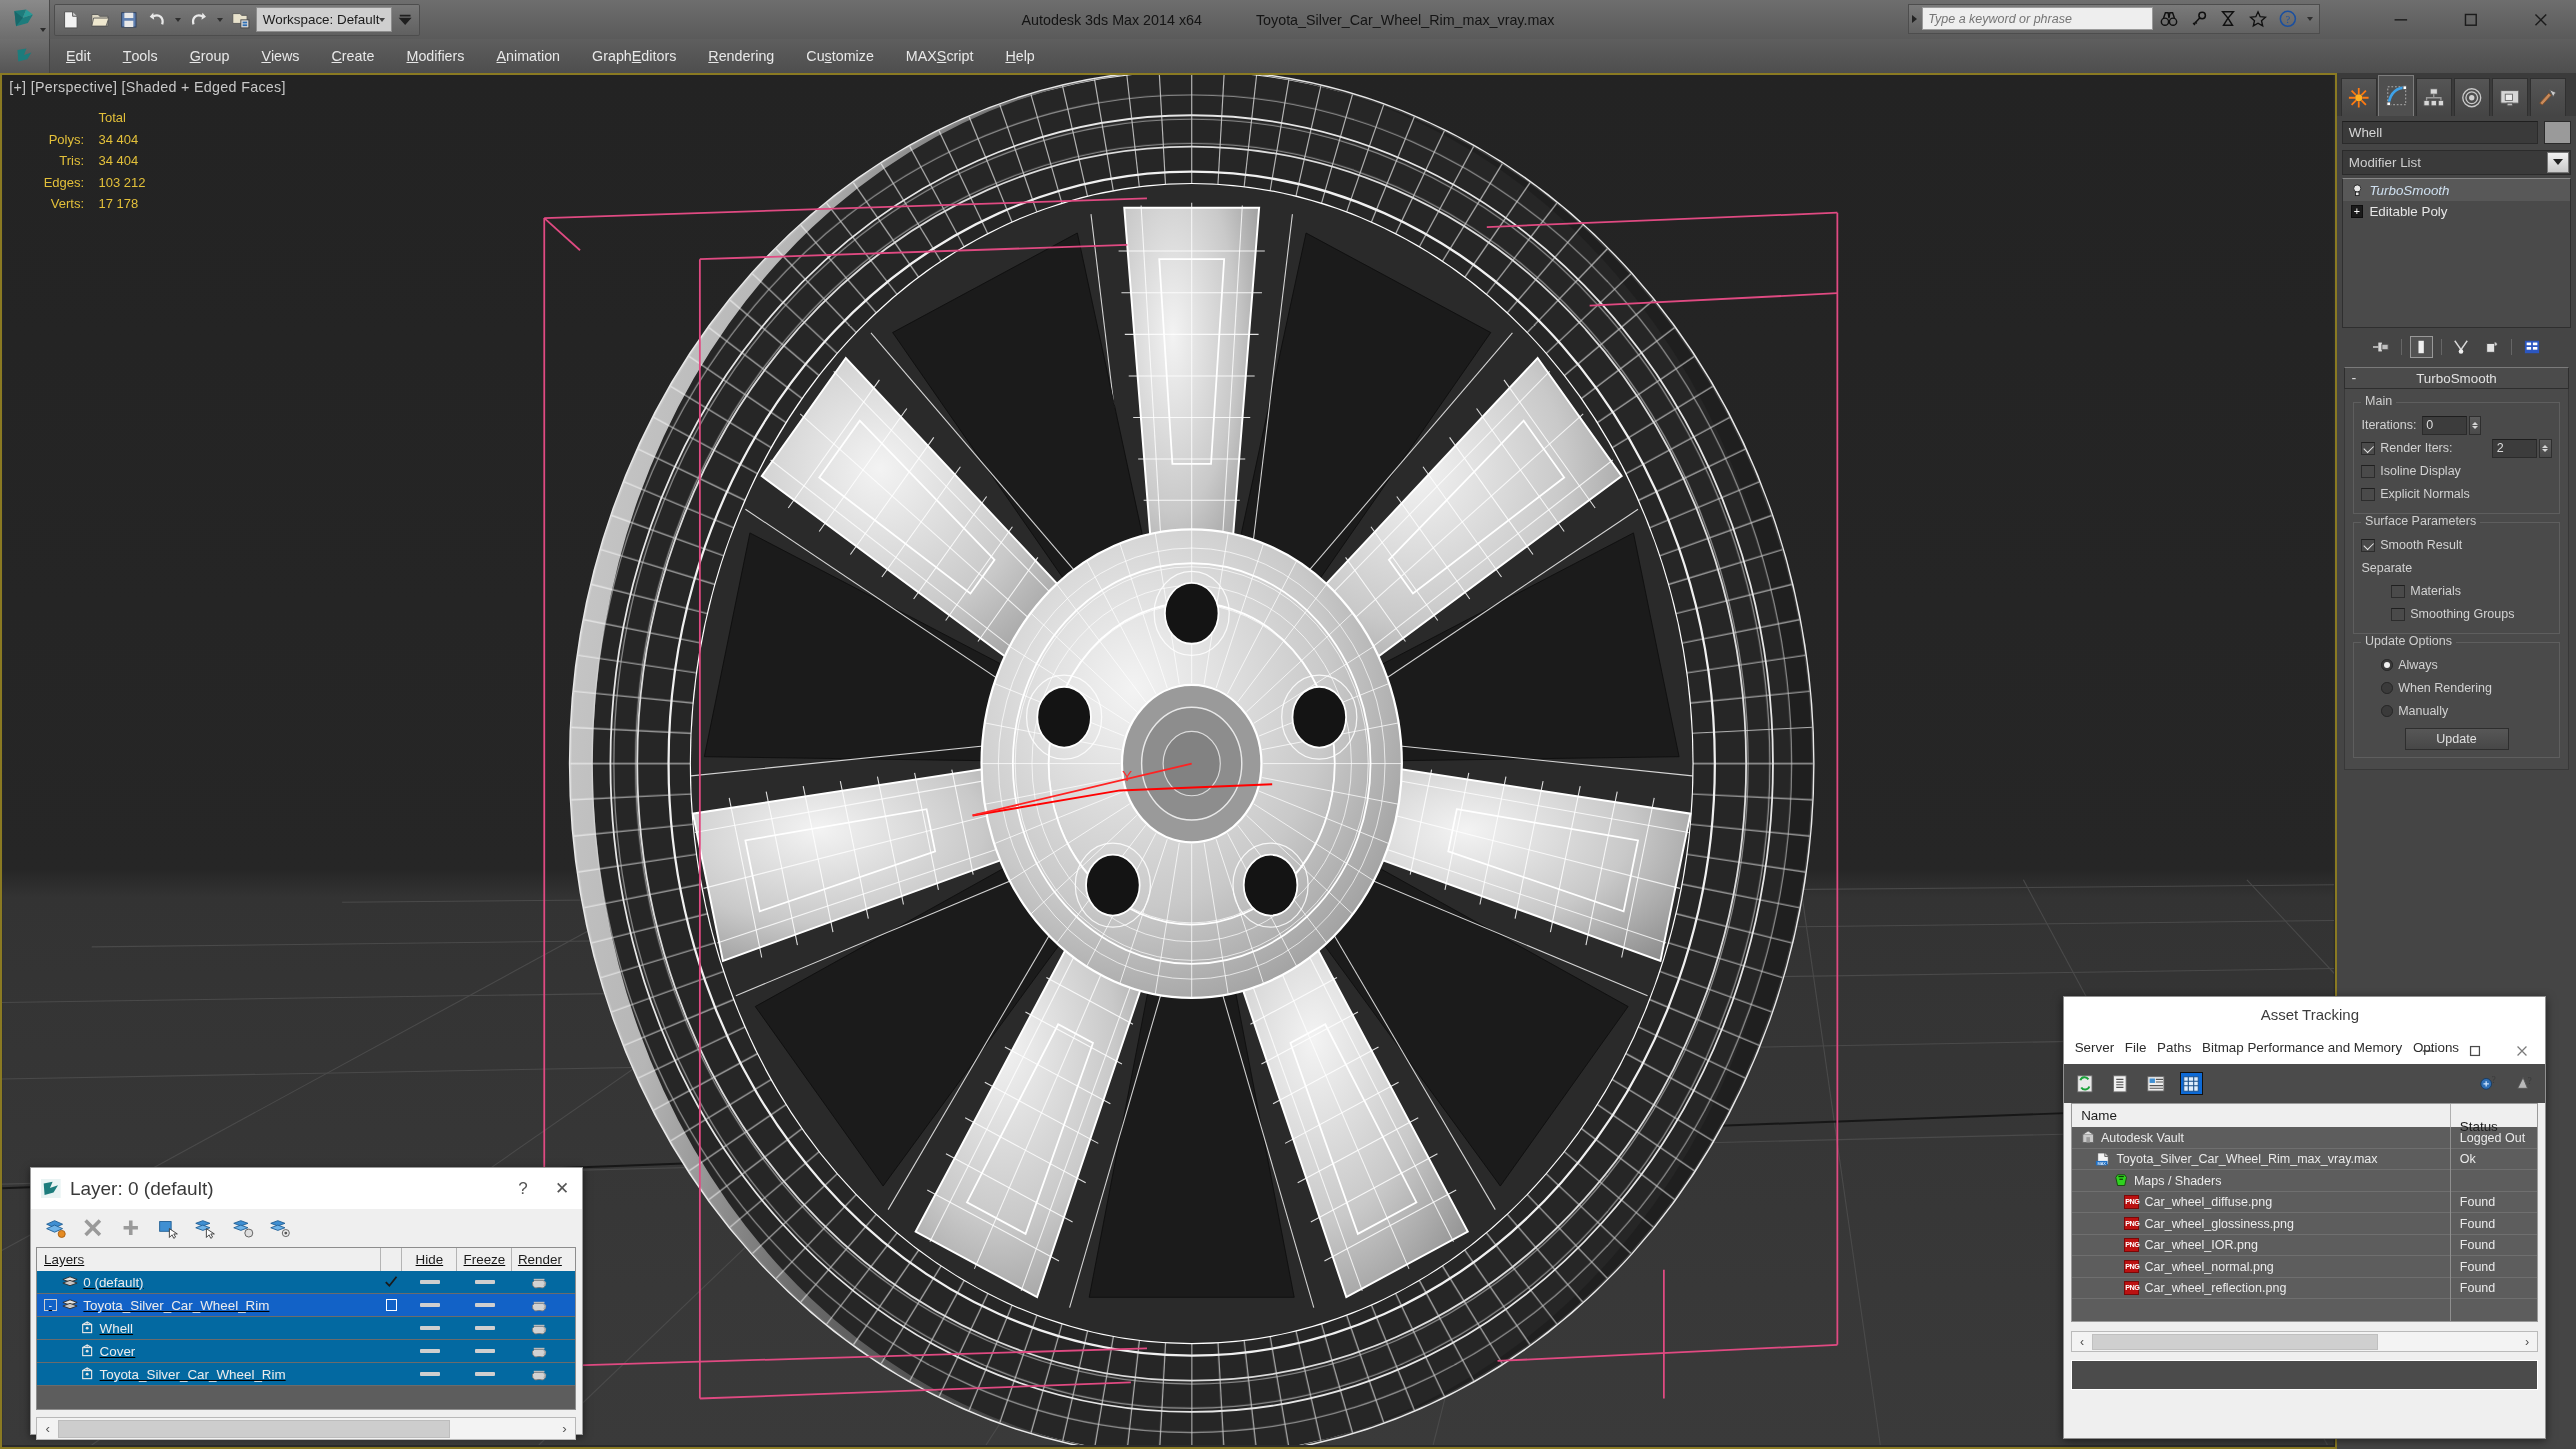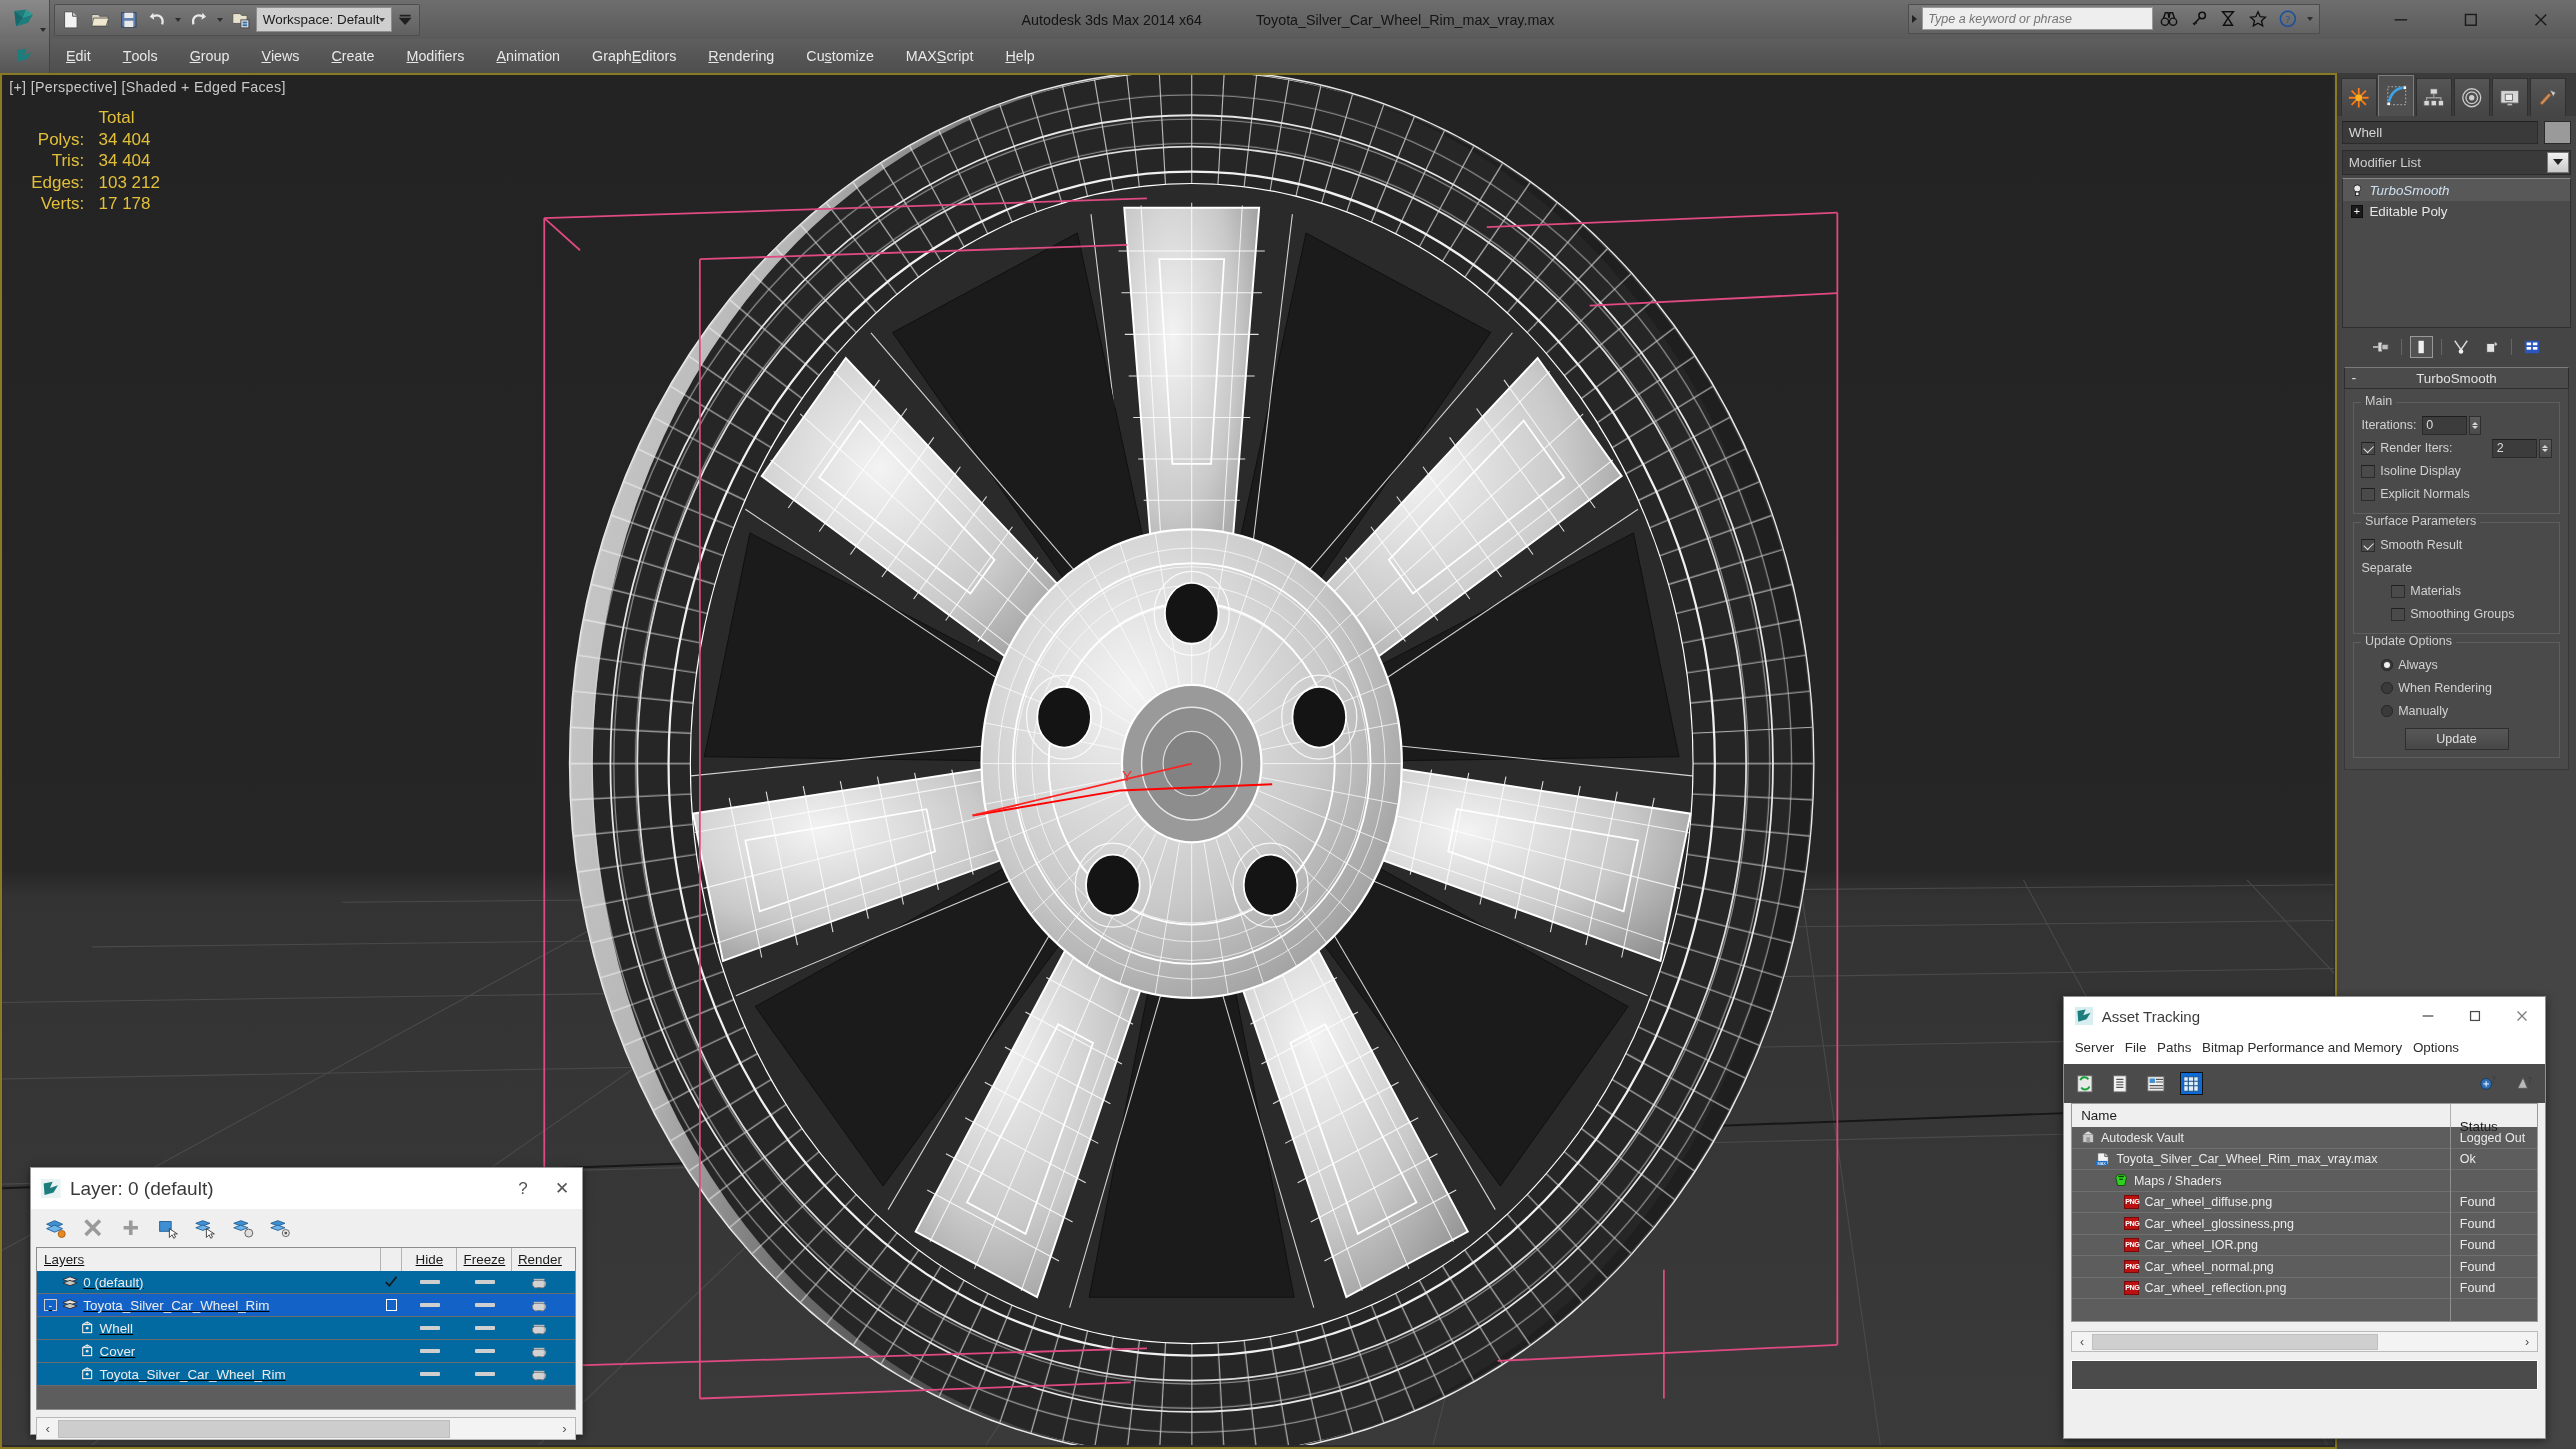--- a/index.html
+++ b/index.html
@@ -46,21 +46,21 @@
   .menu-logo svg{width:19.7px;height:19.7px;}
   .mitem{padding:0 16px;height:34px;display:flex;align-items:center;font-size:14.3px;color:#e8e8e8;}
   .mitem u{text-decoration:underline;}
 
   
   .viewport{position:absolute;left:0;top:73px;width:2337px;height:1376px;
     background:#2b2b2b;border:2.7px solid #8a7a22;overflow:hidden;}
   .vp-label{position:absolute;left:7.2px;top:3.6px;font-size:14.3px;color:#c8c8c8;letter-spacing:0.3px;}
   .vp-stats{position:absolute;left:12.5px;top:32px;font-size:13.4px;color:#e3c03a;line-height:21.5px;}
   .vp-stats table{border-collapse:collapse;}
-  .vp-stats td{padding:0 5.4px 0 0;color:#e3c03a;font-size:17px;}
+  .vp-stats td{padding:0 5.4px 0 0;color:#e3c03a;font-size:13px;}
   .vp-stats td.lbl{text-align:right;width:75px;}
   .vp-stats td.val{padding-left:9px;}
 
   .grid-svg,.wheel-svg,.brackets-svg{position:absolute;left:0;top:0;}
 
   
   .cmdpanel{position:absolute;left:2337px;top:73px;width:239px;height:1376px;background:#454545;}
   .cp-tabs{display:flex;height:43px;background:#3b3b3b;align-items:flex-end;padding-left:3.6px;}
   .cp-tab{width:36px;height:38px;background:linear-gradient(#555,#454545);border:0.9px solid #303030;
     border-bottom:none;margin-right:1.8px;display:flex;align-items:center;justify-content:center;}
@@ -140,21 +140,21 @@
   .ld-c-render{width:55px;display:flex;align-items:center;justify-content:center;}
   .dash{width:19.7px;height:4.5px;background:#cfcfcf;border-radius:0.9px;}
   .ld-scroll{margin:7.2px 5.4px 0 5.4px;height:23px;background:#f3f3f3;border:0.9px solid #b8b8b8;
     display:flex;align-items:center;}
   .ld-scroll .arw{width:21.5px;text-align:center;color:#555;font-size:13.4px;}
   .ld-scroll .thumb{height:18px;background:#cdcdcd;border:0.9px solid #bdbdbd;}
 
   
   .assetdlg{position:absolute;left:2063px;top:996px;width:483px;height:443px;
     background:#efefef;border:0.9px solid #8f8f8f;box-shadow:0 1.8px 9px rgba(0,0,0,.55);}
-  .at-title{height:38px;background:#fff;display:flex;align-items:center;padding-left:10.7px;gap:9px;}
+  .at-title{height:38px;background:#fff;display:flex;align-items:center;padding-left:10.7px;gap:9px;flex-direction:column;}
   .at-title .tl{font-size:15px;color:#3c3c3c;}
   .at-btns{margin-left:auto;display:flex;height:38px;}
   .at-btn{width:47px;height:38px;display:flex;align-items:center;justify-content:center;color:#4a4a4a;}
   .at-menu{background:#fff;padding:1.8px 0 5.4px 10.7px;display:flex;flex-wrap:wrap;gap:0;}
   .at-mi{font-size:13.4px;color:#2d2d2d;padding:3.6px 10.7px 3.6px 0;text-align:right;}
   .at-toolbar{height:39px;background:#4b4b4b;display:flex;align-items:center;padding:0 9px;gap:12.5px;}
   .at-tb{width:23px;height:23px;display:flex;align-items:center;justify-content:center;}
   .at-tb.act{border:0.9px solid #111;background:#0d6ad6;}
   .at-tb.right{margin-left:auto;}
   .at-listwrap{margin:0 7.2px;border:0.9px solid #9a9a9a;background:#5d5d5d;}

